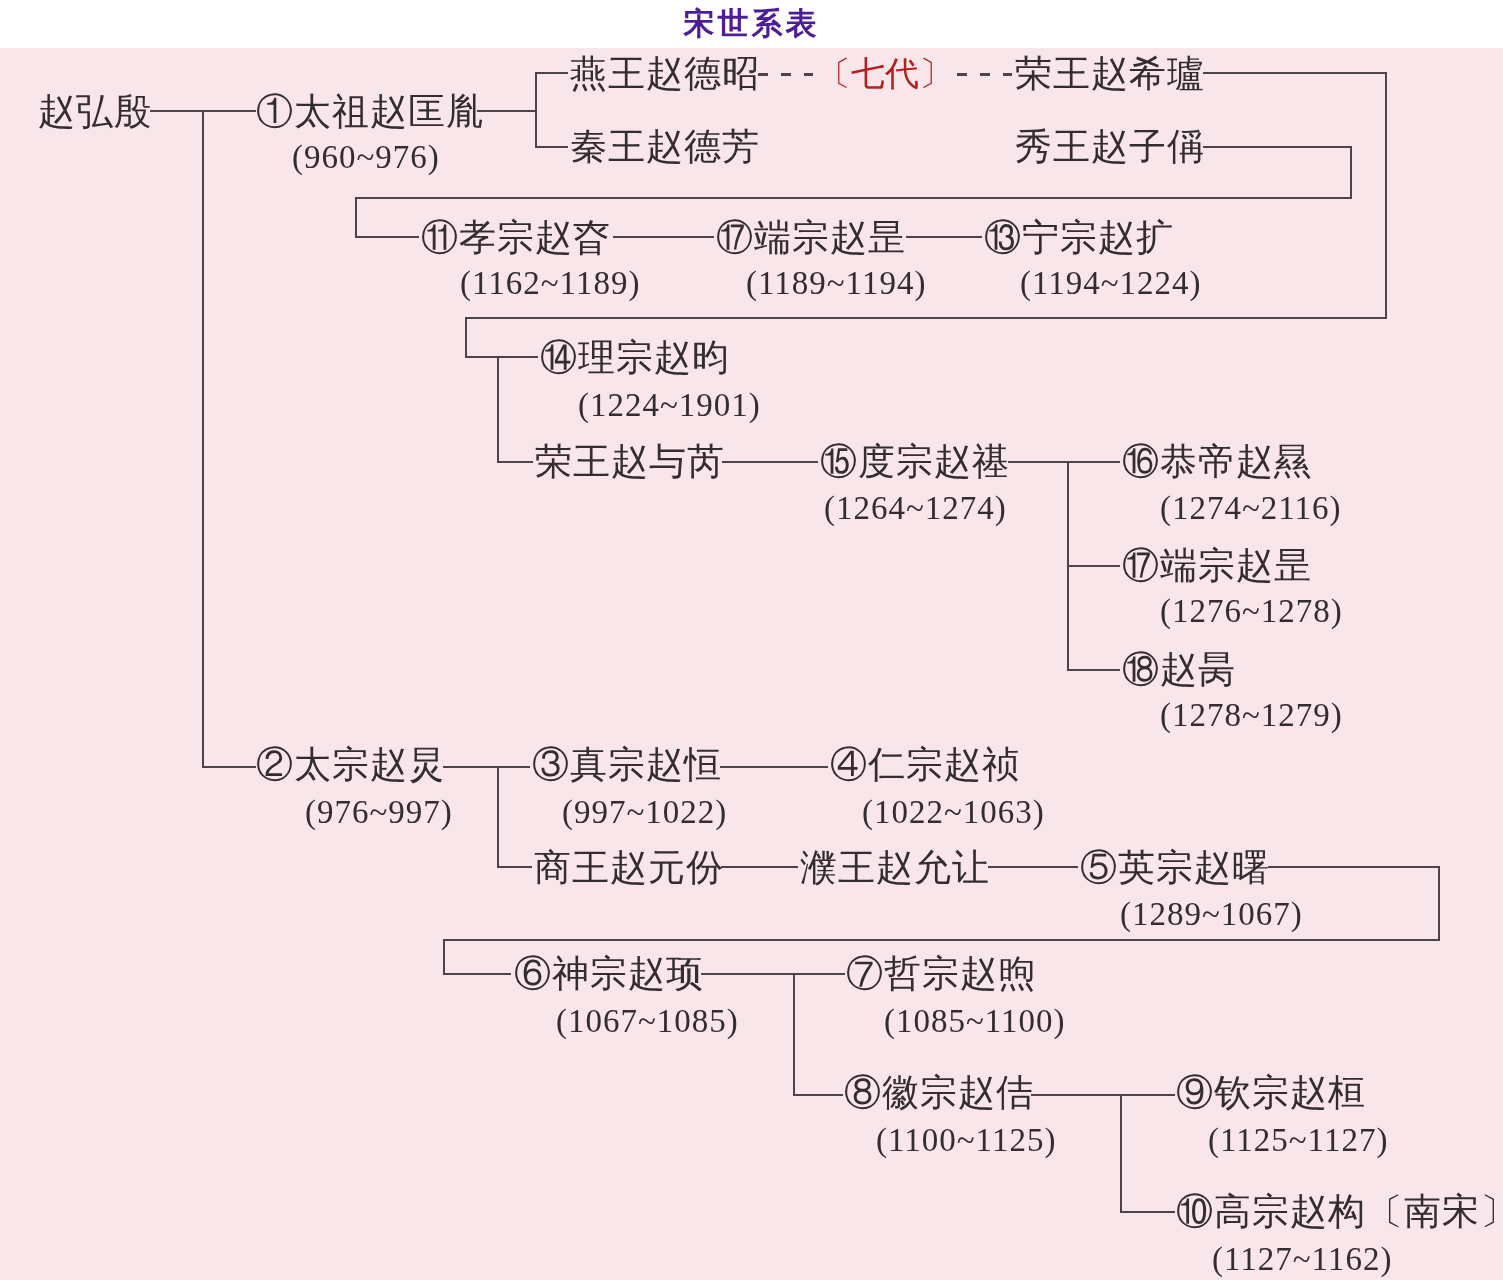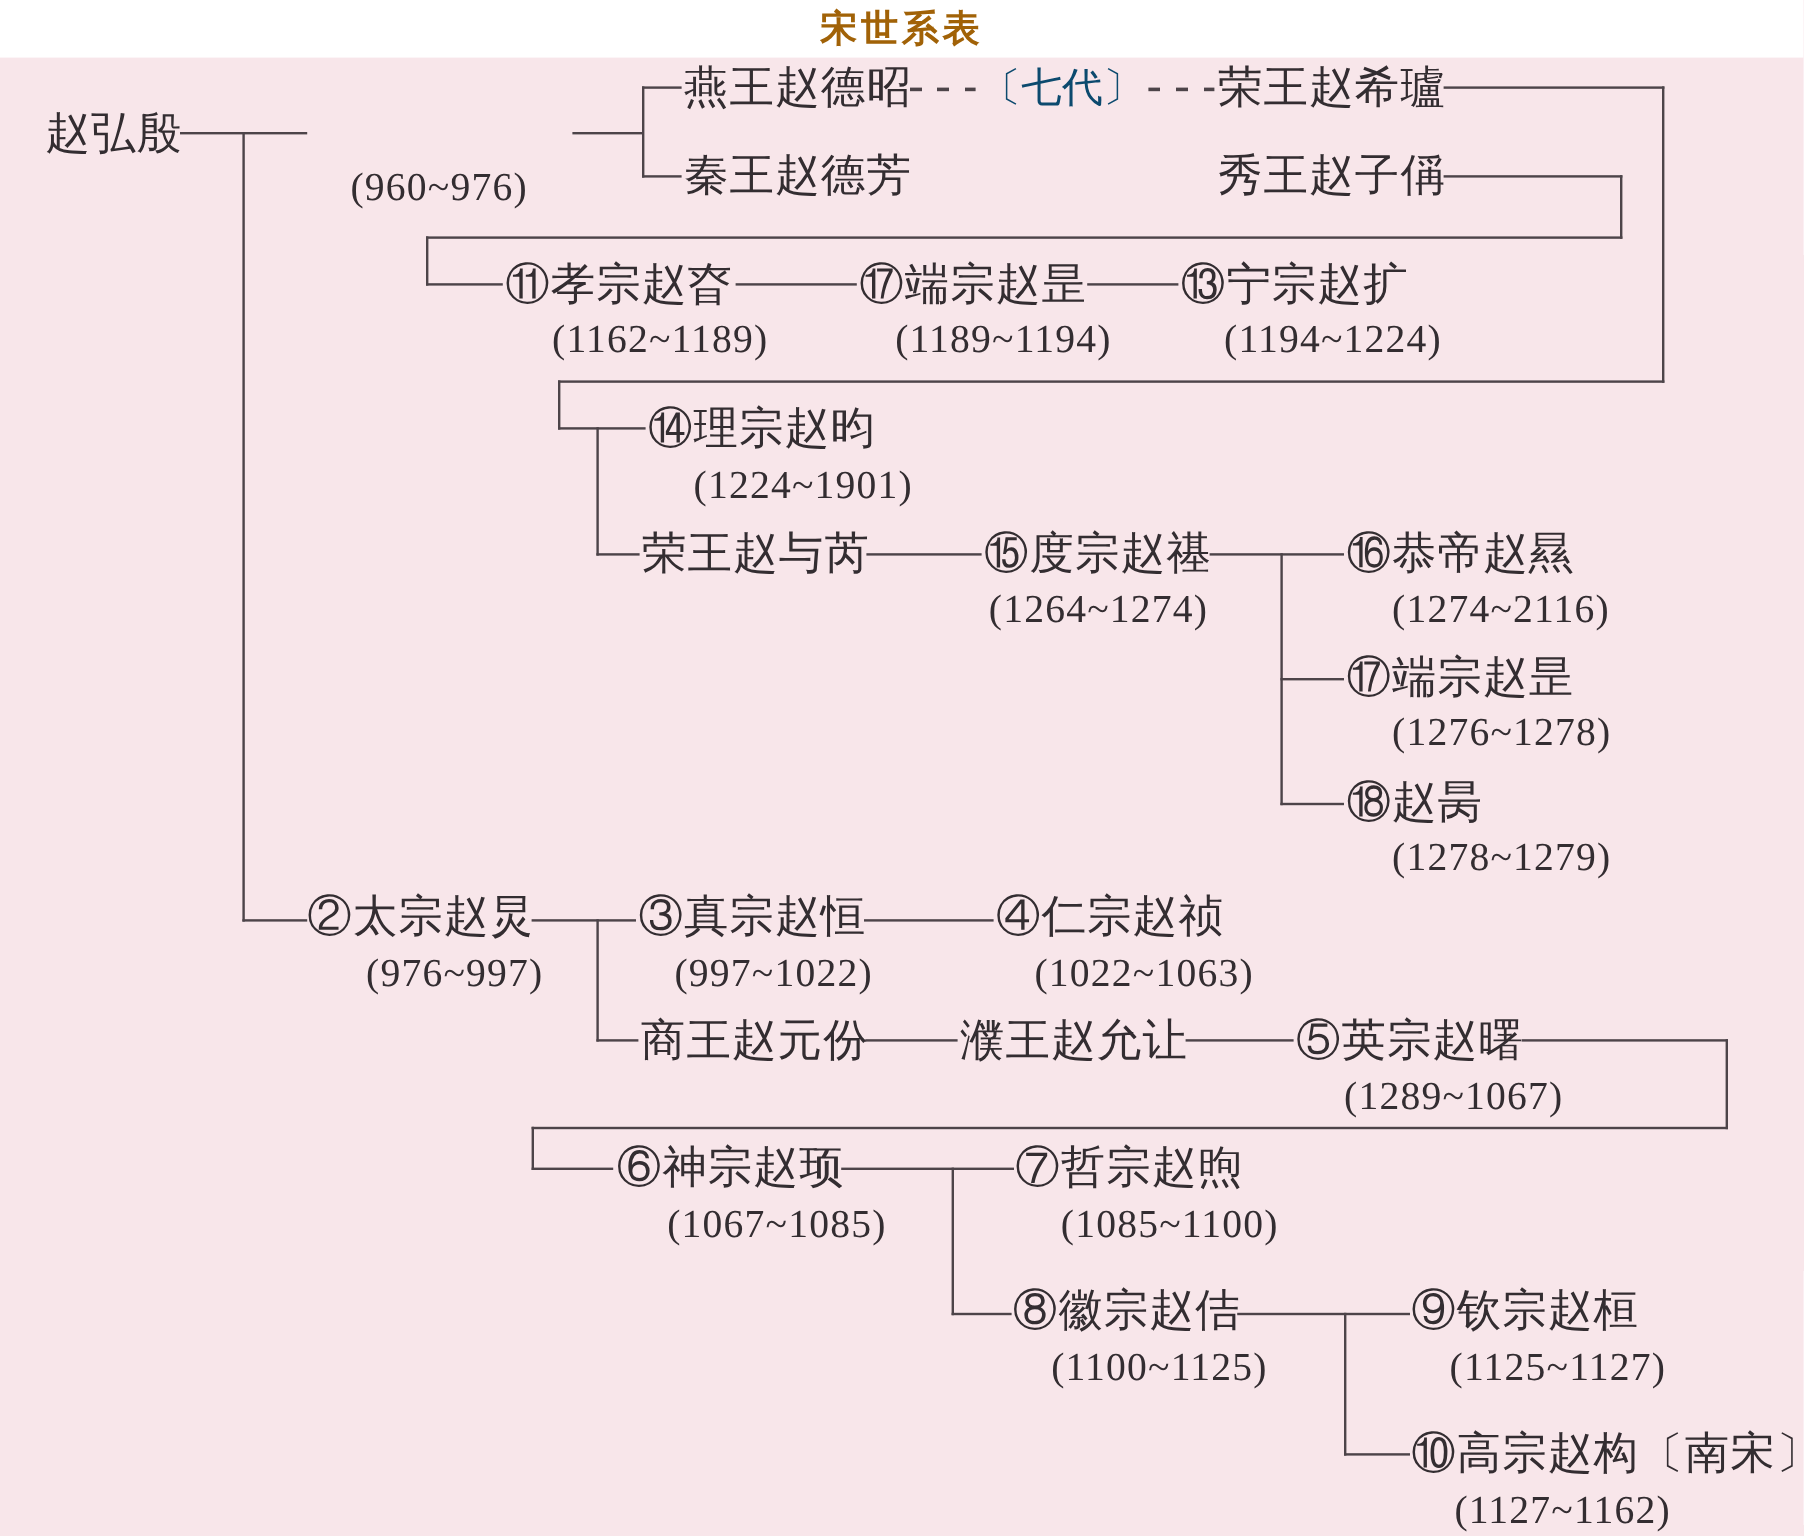--- a/index.html
+++ b/index.html
@@ -1,31 +1,31 @@
 <!DOCTYPE html>
 <html><head>
 <meta charset="utf-8">
 <style>
   html,body{margin:0;padding:0;}
   body{width:1503px;height:1280px;overflow:hidden;
        font-family:"Liberation Serif","DejaVu Serif",serif;}
   #stage{position:relative;width:1503px;height:1280px;background:#f8e6ea;}
   #titlebar{position:absolute;left:0;top:0;width:1503px;height:48px;background:#ffffff;}
   #page-title{position:absolute;left:0;top:3px;width:1503px;text-align:center;
-      font-size:31px;font-weight:bold;color:#a16207;letter-spacing:3px;
+      font-size:31px;font-weight:bold;color:#4c1d95;letter-spacing:3px;
       font-family:"Liberation Sans","DejaVu Sans",sans-serif;}
   .nm{position:absolute;font-size:37px;line-height:40px;color:#332d31;white-space:nowrap;letter-spacing:1px;}
   .dt{position:absolute;font-size:33px;line-height:38px;color:#332d31;white-space:nowrap;letter-spacing:1px;}
   .ln{position:absolute;background:#4d4449;}
   .h{height:2px;}
   .v{width:2px;}
   .genlink{position:absolute;display:flex;align-items:center;height:40px;}
   .genlink .dash{flex:1;height:3px;
       background:repeating-linear-gradient(90deg,#4d4449 0 10px,rgba(0,0,0,0) 10px 23px);}
-  .genlabel{font-size:34px;line-height:40px;color:#0c4a6e;white-space:nowrap;padding:0 4px;}
+  .genlabel{font-size:34px;line-height:40px;color:#b91c1c;white-space:nowrap;padding:0 4px;}
 </style>
 </head>
 <body>
 
 <div id="stage">
   <div id="titlebar"></div>
   <div id="page-title">宋世系表</div>
 
   <div class="ln h" style="left:150px;top:110px;width:106px"></div>
   <div class="ln v" style="left:202px;top:110px;height:658px"></div>
@@ -82,20 +82,21 @@
   <div class="ln h" style="left:1120px;top:1211px;width:55px"></div>
 
   <div class="genlink" style="left:758px;top:54px;width:254px">
     <span class="dash"></span>
     <span class="genlabel">〔七代〕</span>
     <span class="dash"></span>
   </div>
 
   <div class="nm" style="left:38px;top:92px">赵弘殷</div>
 
+  <div class="nm" style="left:256px;top:92px">①太祖赵匡胤</div>
   <div class="dt" style="left:292px;top:138px">(960~976)</div>
 
   <div class="nm" style="left:570px;top:54px">燕王赵德昭</div>
   <div class="nm" style="left:1015px;top:54px">荣王赵希瓐</div>
   <div class="nm" style="left:570px;top:127px">秦王赵德芳</div>
   <div class="nm" style="left:1015px;top:127px">秀王赵子偁</div>
 
   <div class="nm" style="left:421px;top:218px">⑪孝宗赵昚</div>
   <div class="dt" style="left:460px;top:264px">(1162~1189)</div>
   <div class="nm" style="left:716px;top:218px">⑰端宗赵昰</div>

